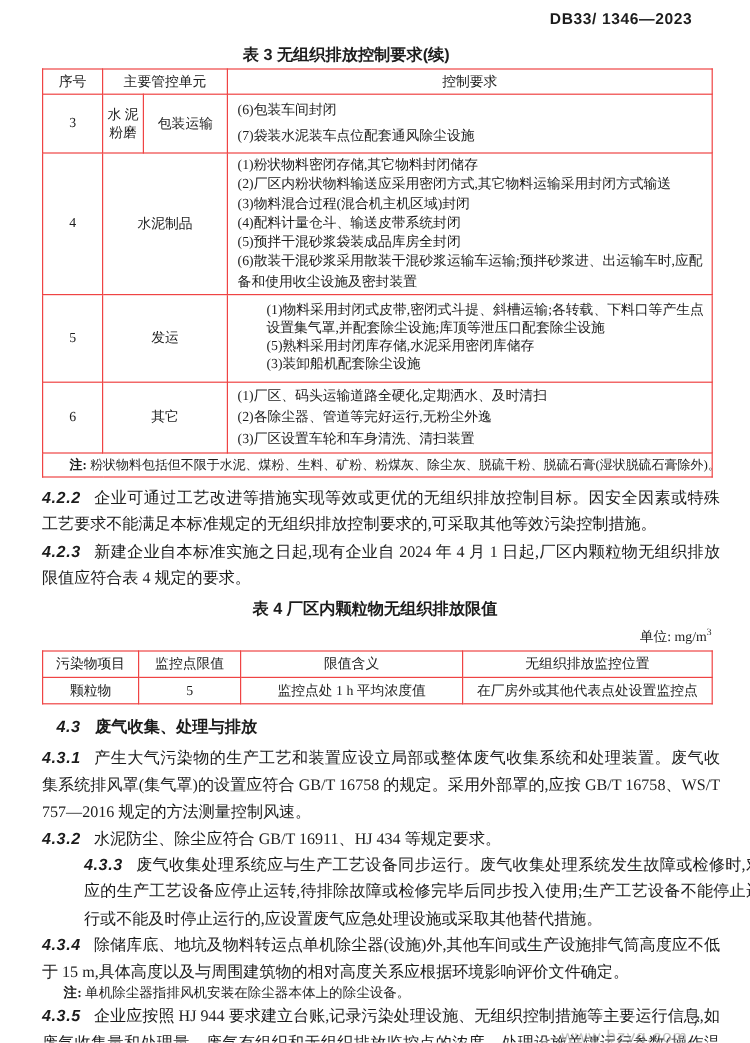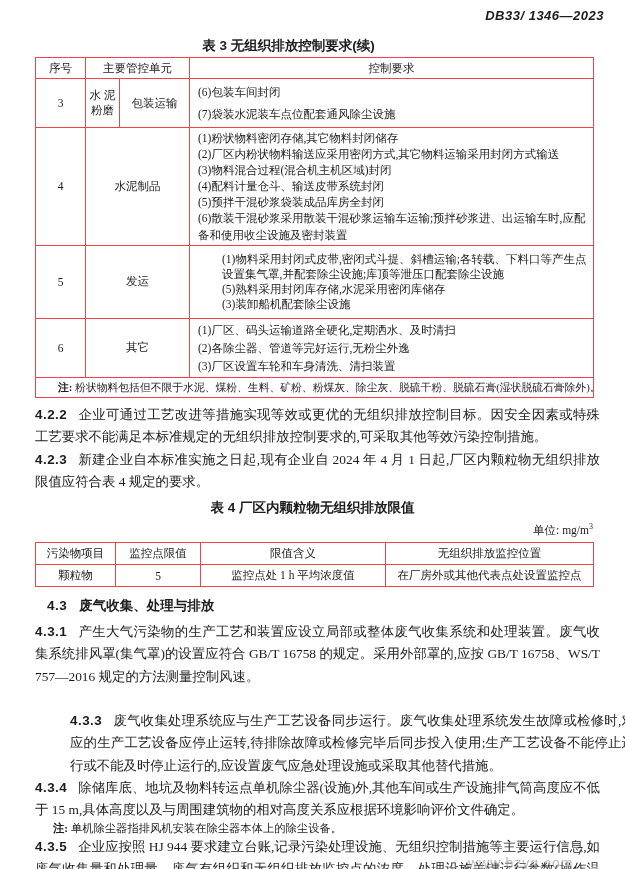--- a/index.html
+++ b/index.html
@@ -9,26 +9,25 @@
     width: 625px;
     height: 869px;
     background: #ffffff;
     font-family: "Liberation Serif", serif;
     color: #1c1c1c;
     overflow: hidden;
   }
   .doc-code {
     position: absolute;
     top: 8px;
-    right: 21px;
+    right: 48px;
     font-family: "Liberation Sans", sans-serif;
     font-weight: bold;
     font-size: 13px;
     letter-spacing: 0.5px;
-    font-style: italic;
   }
   .t3-title {
     position: absolute;
     top: 37px;
     left: 0;
     width: 577px;
     text-align: center;
     font-family: "Liberation Sans", sans-serif;
     font-weight: bold;
     font-size: 13.5px;
@@ -73,20 +72,21 @@
     width: 565px;
     font-size: 13.4px;
     line-height: 22.4px;
     text-align: justify;
   }
   .clause-num {
     font-family: "Liberation Sans", sans-serif;
     font-weight: bold;
     margin-right: 11px;
     letter-spacing: 0.5px;
+    font-style: italic;
   }
   .p-422 { top: 404px; }
   .p-423 { top: 449px; }
   .t4-title {
     position: absolute;
     top: 499px;
     left: 0;
     width: 625px;
     text-align: center;
     font-family: "Liberation Sans", sans-serif;
@@ -255,20 +255,23 @@
   </tbody>
     </table>
 
   <div class="sec-43">
     <span class="clause-num">4.3</span><span>废气收集、处理与排放</span>
   </div>
 
   <div class="body-text p-431">
     <span class="clause-num">4.3.1</span><span>产生大气污染物的生产工艺和装置应设立局部或整体废气收集系统和处理装置。废气收集系统排风罩(集气罩)的设置应符合 GB/T 16758 的规定。采用外部罩的,应按 GB/T 16758、WS/T 757—2016 规定的方法测量控制风速。</span>
   </div>
+  <div class="body-text p-432">
+    <span class="clause-num">4.3.2</span><span>水泥防尘、除尘应符合 GB/T 16911、HJ 434 等规定要求。</span>
+  </div>
   <div class="body-text p-433">
     <span class="clause-num">4.3.3</span><span>废气收集处理系统应与生产工艺设备同步运行。废气收集处理系统发生故障或检修时,对应的生产工艺设备应停止运转,待排除故障或检修完毕后同步投入使用;生产工艺设备不能停止运行或不能及时停止运行的,应设置废气应急处理设施或采取其他替代措施。</span>
   </div>
   <div class="body-text p-434">
     <span class="clause-num">4.3.4</span><span>除储库底、地坑及物料转运点单机除尘器(设施)外,其他车间或生产设施排气筒高度应不低于 15 m,具体高度以及与周围建筑物的相对高度关系应根据环境影响评价文件确定。</span>
   </div>
 
   <div class="p-note434">
     <span class="note-label">注:</span>
     <span>单机除尘器指排风机安装在除尘器本体上的除尘设备。</span>

